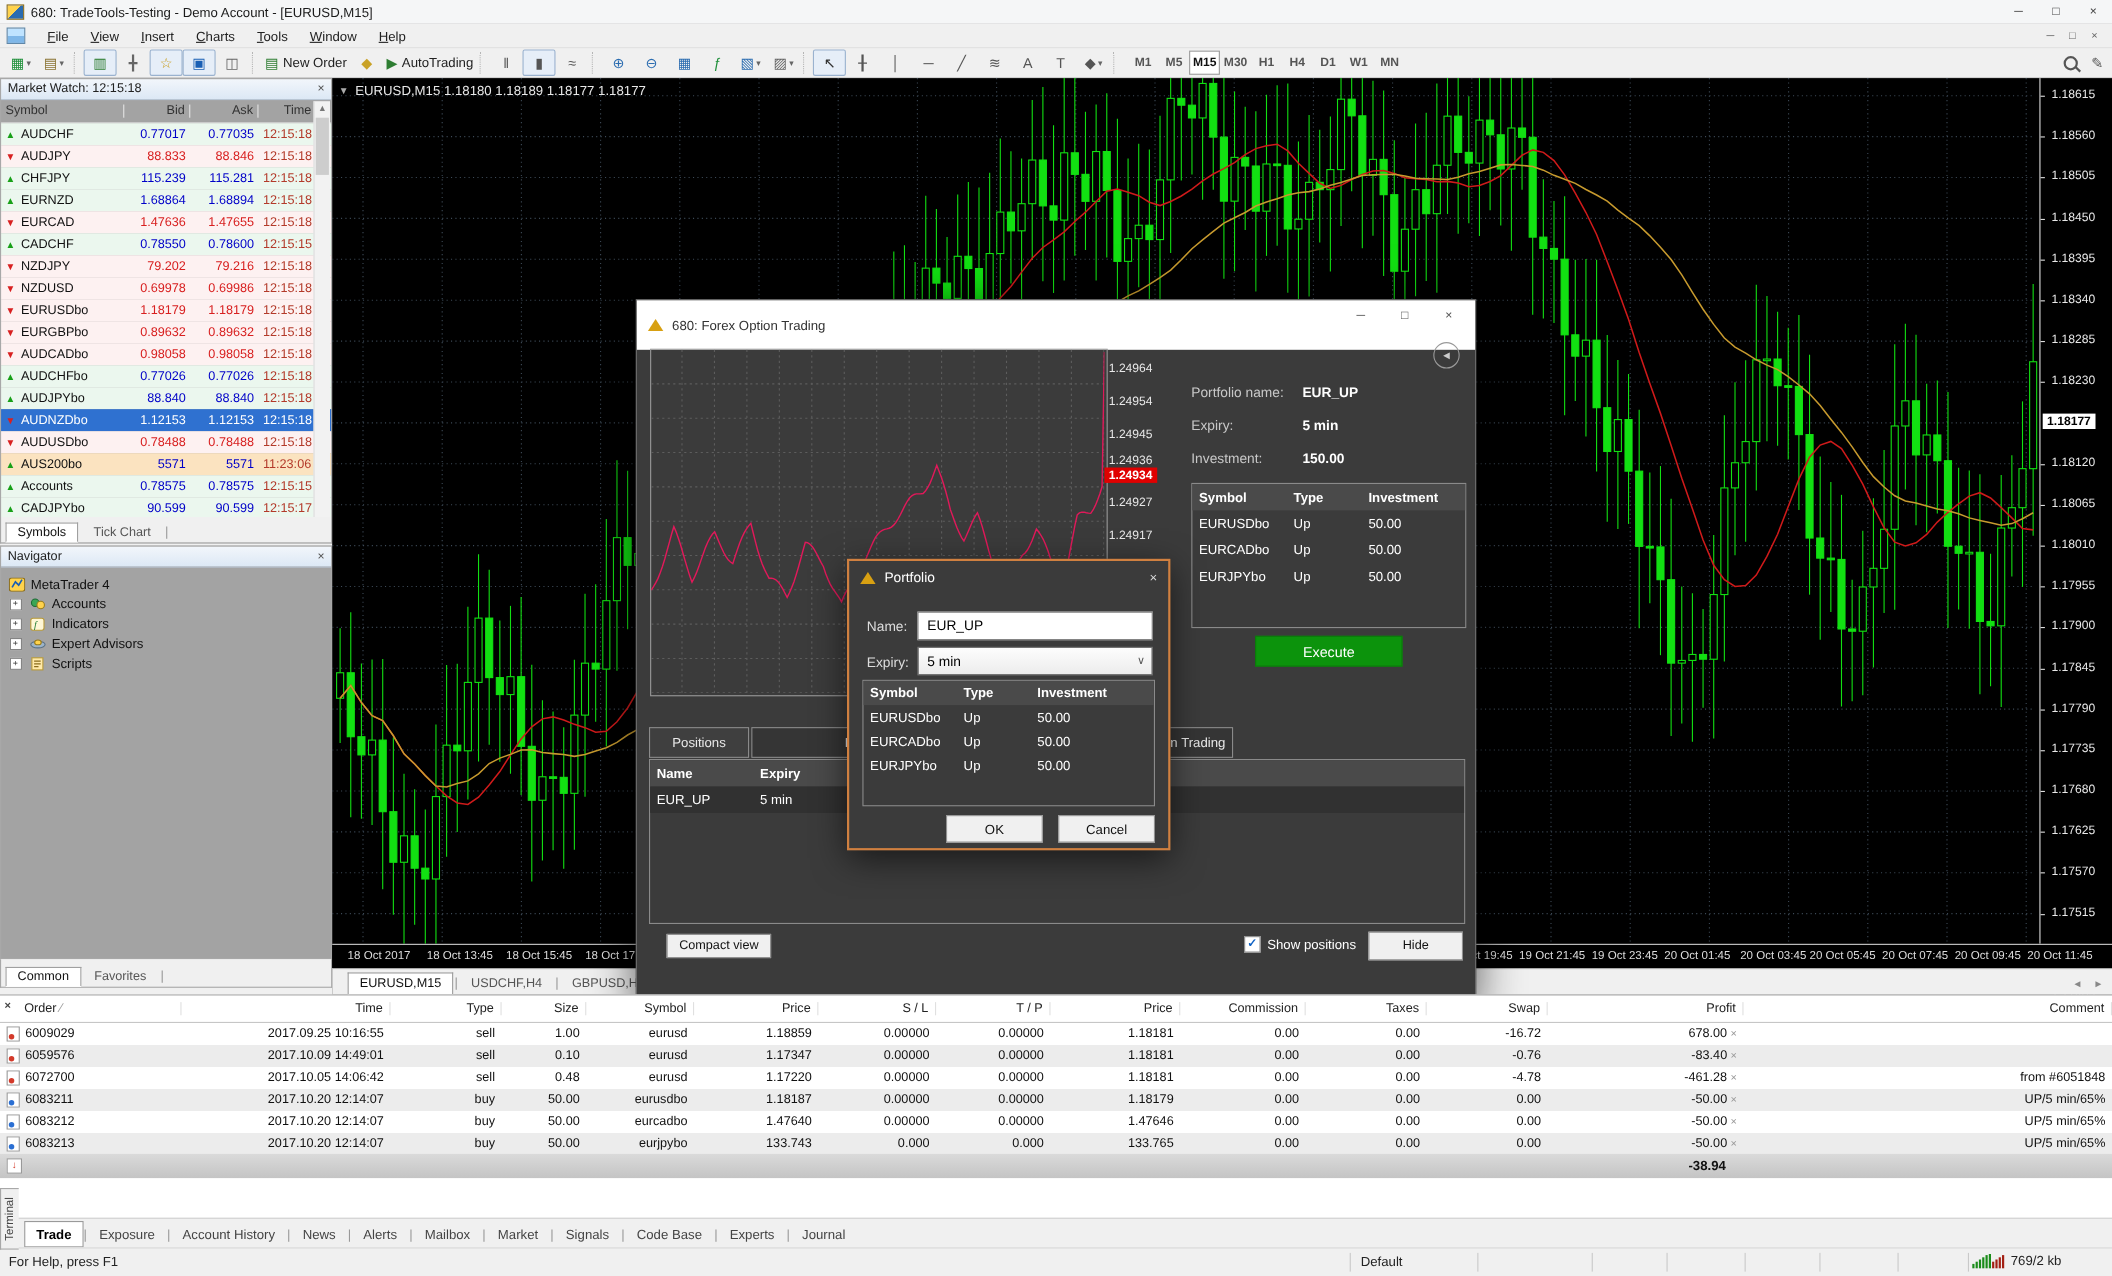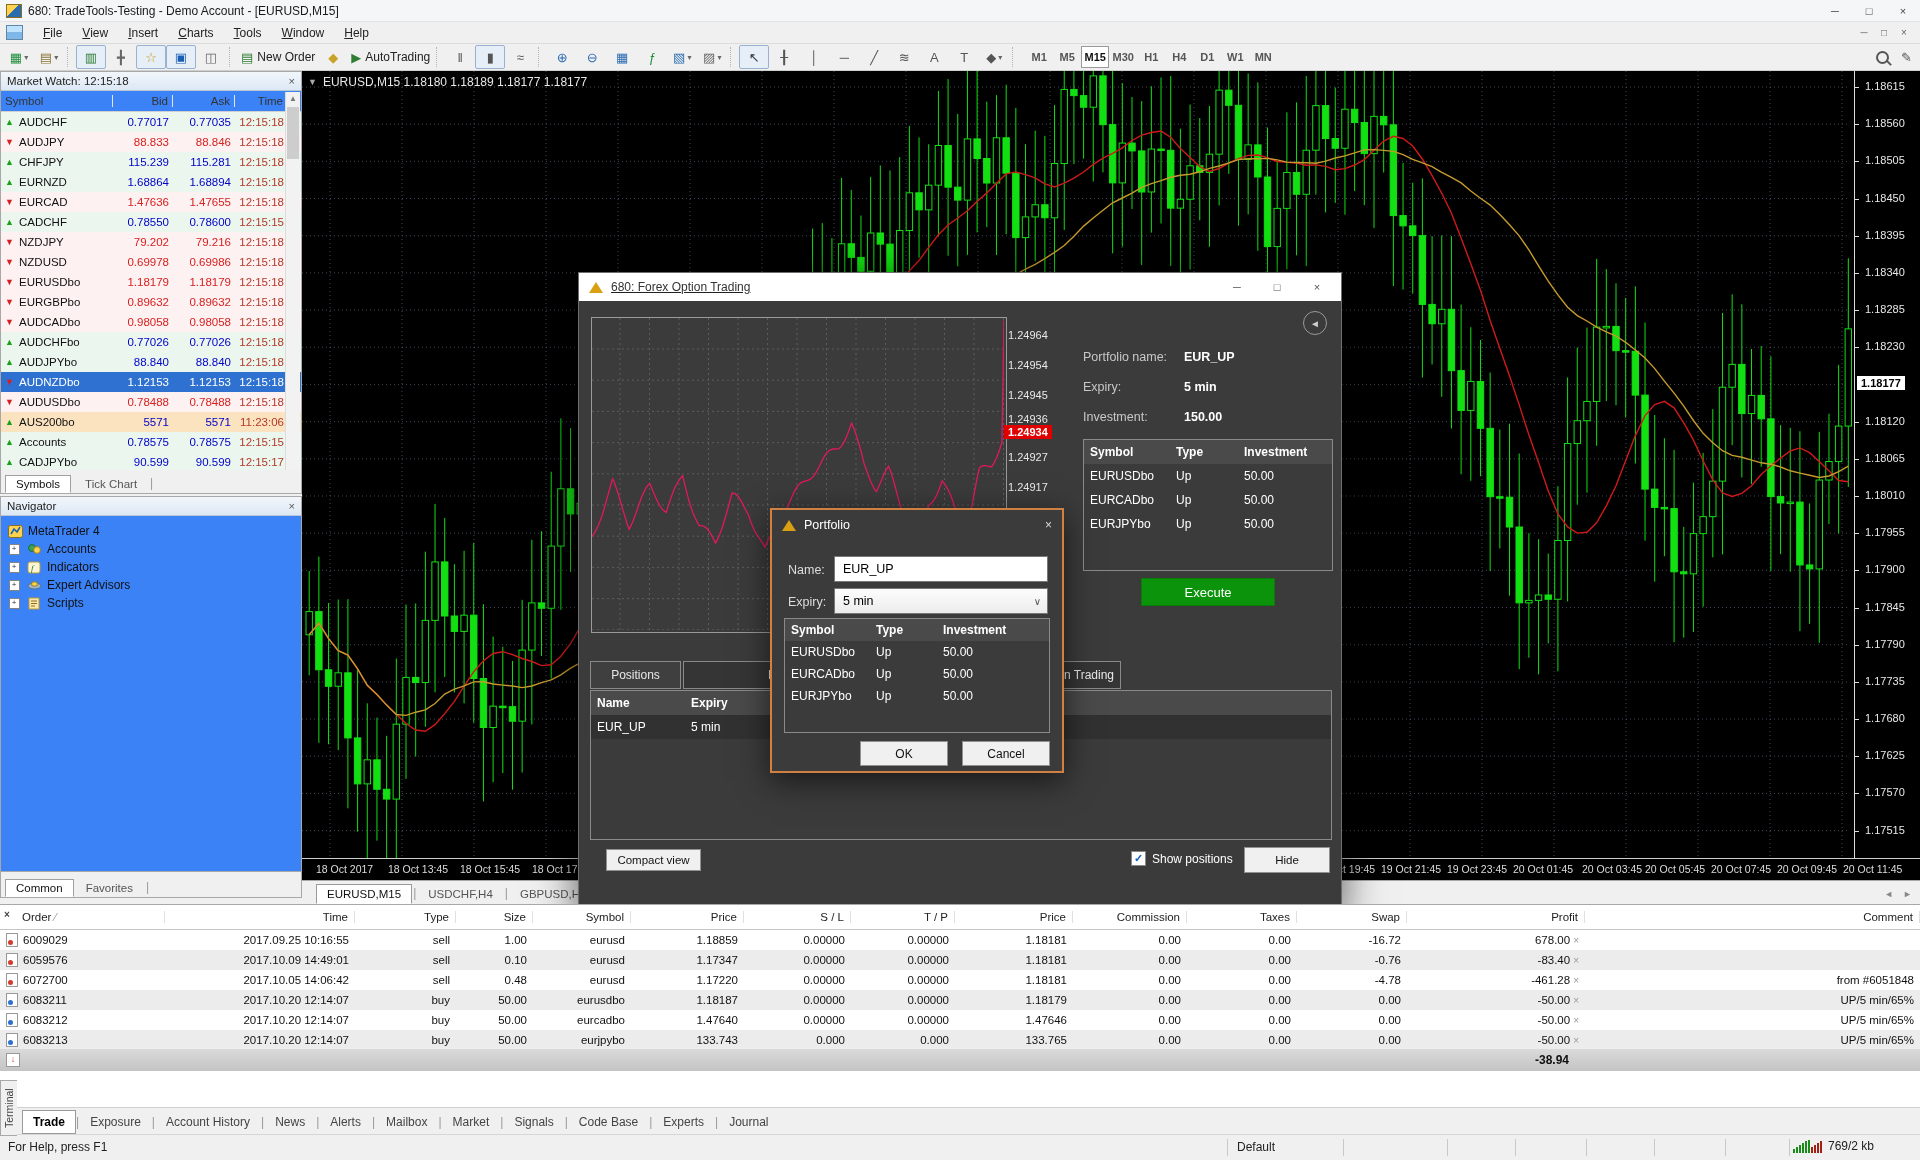--- a/index.html
+++ b/index.html
@@ -33,39 +33,39 @@
   .tbtn .caret{font-size:8px;color:#666;margin-left:2px;}
   .tsep{width:5px;height:20px;margin:0 3px;border-left:1px dotted #b5b5b5;}
   .tfbtn{height:20px;min-width:26px;display:flex;align-items:center;justify-content:center;
     font-size:11px;font-weight:bold;color:#555;border:1px solid transparent;}
   .tfbtn.active{background:#fff;border-color:#9a9a9a;color:#111;}
   .tool-right{position:absolute;right:8px;display:flex;align-items:center;}
   .mag{width:9px;height:9px;border:2px solid #555;border-radius:50%;position:relative;margin-right:12px;}
   .mag::after{content:"";position:absolute;width:6px;height:2px;background:#555;transform:rotate(45deg);right:-5px;bottom:-2px;}
 
   
-  .panel{position:absolute;background:#3b82f6;border:1px solid #a8a8a8;box-sizing:border-box;}
+  .panel{position:absolute;background:#a3a3a3;border:1px solid #a8a8a8;box-sizing:border-box;}
   .ptitle{height:19px;background:linear-gradient(180deg,#f2f6fb,#dce8f5);border-bottom:1px solid #b9c6d4;
     font-size:11.5px;color:#222;display:flex;align-items:center;padding:0 6px;box-sizing:border-box;}
   .ptitle .x{margin-left:auto;color:#555;font-size:11px;}
   #market-watch{left:0;top:71px;width:302px;height:423px;}
   .mw-head{display:grid;grid-template-columns:112px 60px 62px 53px;height:20px;border-bottom:1px solid #d0d0d0;
     font-size:11.5px;color:#333;align-items:center;}
   .mw-head div{padding:0 4px;border-right:1px solid #e4e4e4;box-sizing:border-box;}
   .mw-head .num{text-align:right;}
   .mw-row{display:grid;grid-template-columns:112px 60px 62px 53px;height:20px;font-size:11.5px;align-items:center;}
   .mw-row div{padding:0 4px;box-sizing:border-box;white-space:nowrap;overflow:hidden;}
   .mw-sym{display:flex;align-items:center;gap:4px;color:#111;}
   .mw-arrow{font-size:9px;width:10px;}
   .mw-row .num{text-align:right;}
   .mw-row.up{background:#ebf7ee;}
   .mw-row.down{background:#fdf1f1;}
   .mw-row.up .num{color:#0000c8;}
   .mw-row.down .num{color:#d82020;}
-  .mw-row .tm{color:#b33a2a;text-align:right;}
+  .mw-row .tm{color:#b33a2a;text-align:left;}
   .mw-row.flash{background:#fbe3c0;}
   .mw-row.selected{background:#2f71d0;}
   .mw-row.selected div,.mw-row.selected .tm,.mw-row.selected .num{color:#fff !important;}
   .vscroll{position:absolute;right:1px;top:20px;width:14px;bottom:0;background:#f2f2f2;border-left:1px solid #dcdcdc;}
   .vscroll .arr{height:14px;text-align:center;font-size:8px;color:#777;line-height:14px;}
   .vscroll .thumb{position:absolute;left:1px;right:1px;top:15px;height:52px;background:#cdcdcd;}
   .mini-tabs{position:absolute;left:0;width:302px;height:24px;background:#f0f0f0;border:1px solid #a8a8a8;
     border-top:none;box-sizing:border-box;display:flex;align-items:flex-end;padding-left:4px;}
   .mtab{font-size:11.5px;color:#555;padding:2px 10px;margin-right:1px;border:1px solid transparent;}
   .mtab.active{background:#fff;border-color:#a0a0a0;border-bottom-color:#fff;color:#111;}
@@ -93,21 +93,21 @@
     border-top:1px solid #a8a8a8;box-sizing:border-box;display:flex;align-items:flex-end;padding-left:14px;}
   .ctab{font-size:11.5px;color:#555;padding:3px 10px;border:1px solid transparent;}
   .ctab.active{background:#fff;border-color:#9a9a9a;border-bottom-color:#fff;color:#111;}
   .ctab-sep{color:#999;margin:0 1px 4px 1px;}
   .ctab-arrows{margin-left:auto;margin-right:8px;color:#888;font-size:9px;padding-bottom:5px;}
   .ctab-arrows span{margin-left:10px;}
 
   
   #fx-dialog{position:absolute;left:578px;top:272px;width:764px;height:640px;background:#3b3b3b;
     border:1px solid #6f6f6f;box-shadow:0 10px 40px rgba(0,0,0,.65);box-sizing:border-box;}
-  .fx-title{height:28px;background:#fff;display:flex;align-items:center;padding-left:10px;text-decoration:underline;}
+  .fx-title{height:45px;background:#fff;display:flex;align-items:center;padding-left:10px;}
   .tri-ico{width:0;height:0;border-left:7px solid transparent;border-right:7px solid transparent;
     border-bottom:11px solid #d8a012;margin-right:8px;position:relative;}
   .fx-title .t{font-size:12px;color:#333;}
   .fx-wbtns{position:absolute;right:4px;top:0;height:28px;display:flex;color:#555;}
   .fx-wbtns span{width:40px;text-align:center;line-height:28px;font-size:11px;}
   #mini-chart{position:absolute;left:12px;top:44px;width:414px;height:314px;border:1px solid #9a9a9a;}
   .ms-label{position:absolute;left:429px;color:#e8e8e8;font-size:11px;}
   .ms-tag{position:absolute;left:425px;background:#e00000;color:#fff;font-size:11px;font-weight:bold;padding:1px 4px;}
   .back-btn{position:absolute;right:14px;top:38px;width:22px;height:22px;border:1px solid #9a9a9a;border-radius:50%;
     color:#ccc;font-size:10px;display:flex;align-items:center;justify-content:center;}

